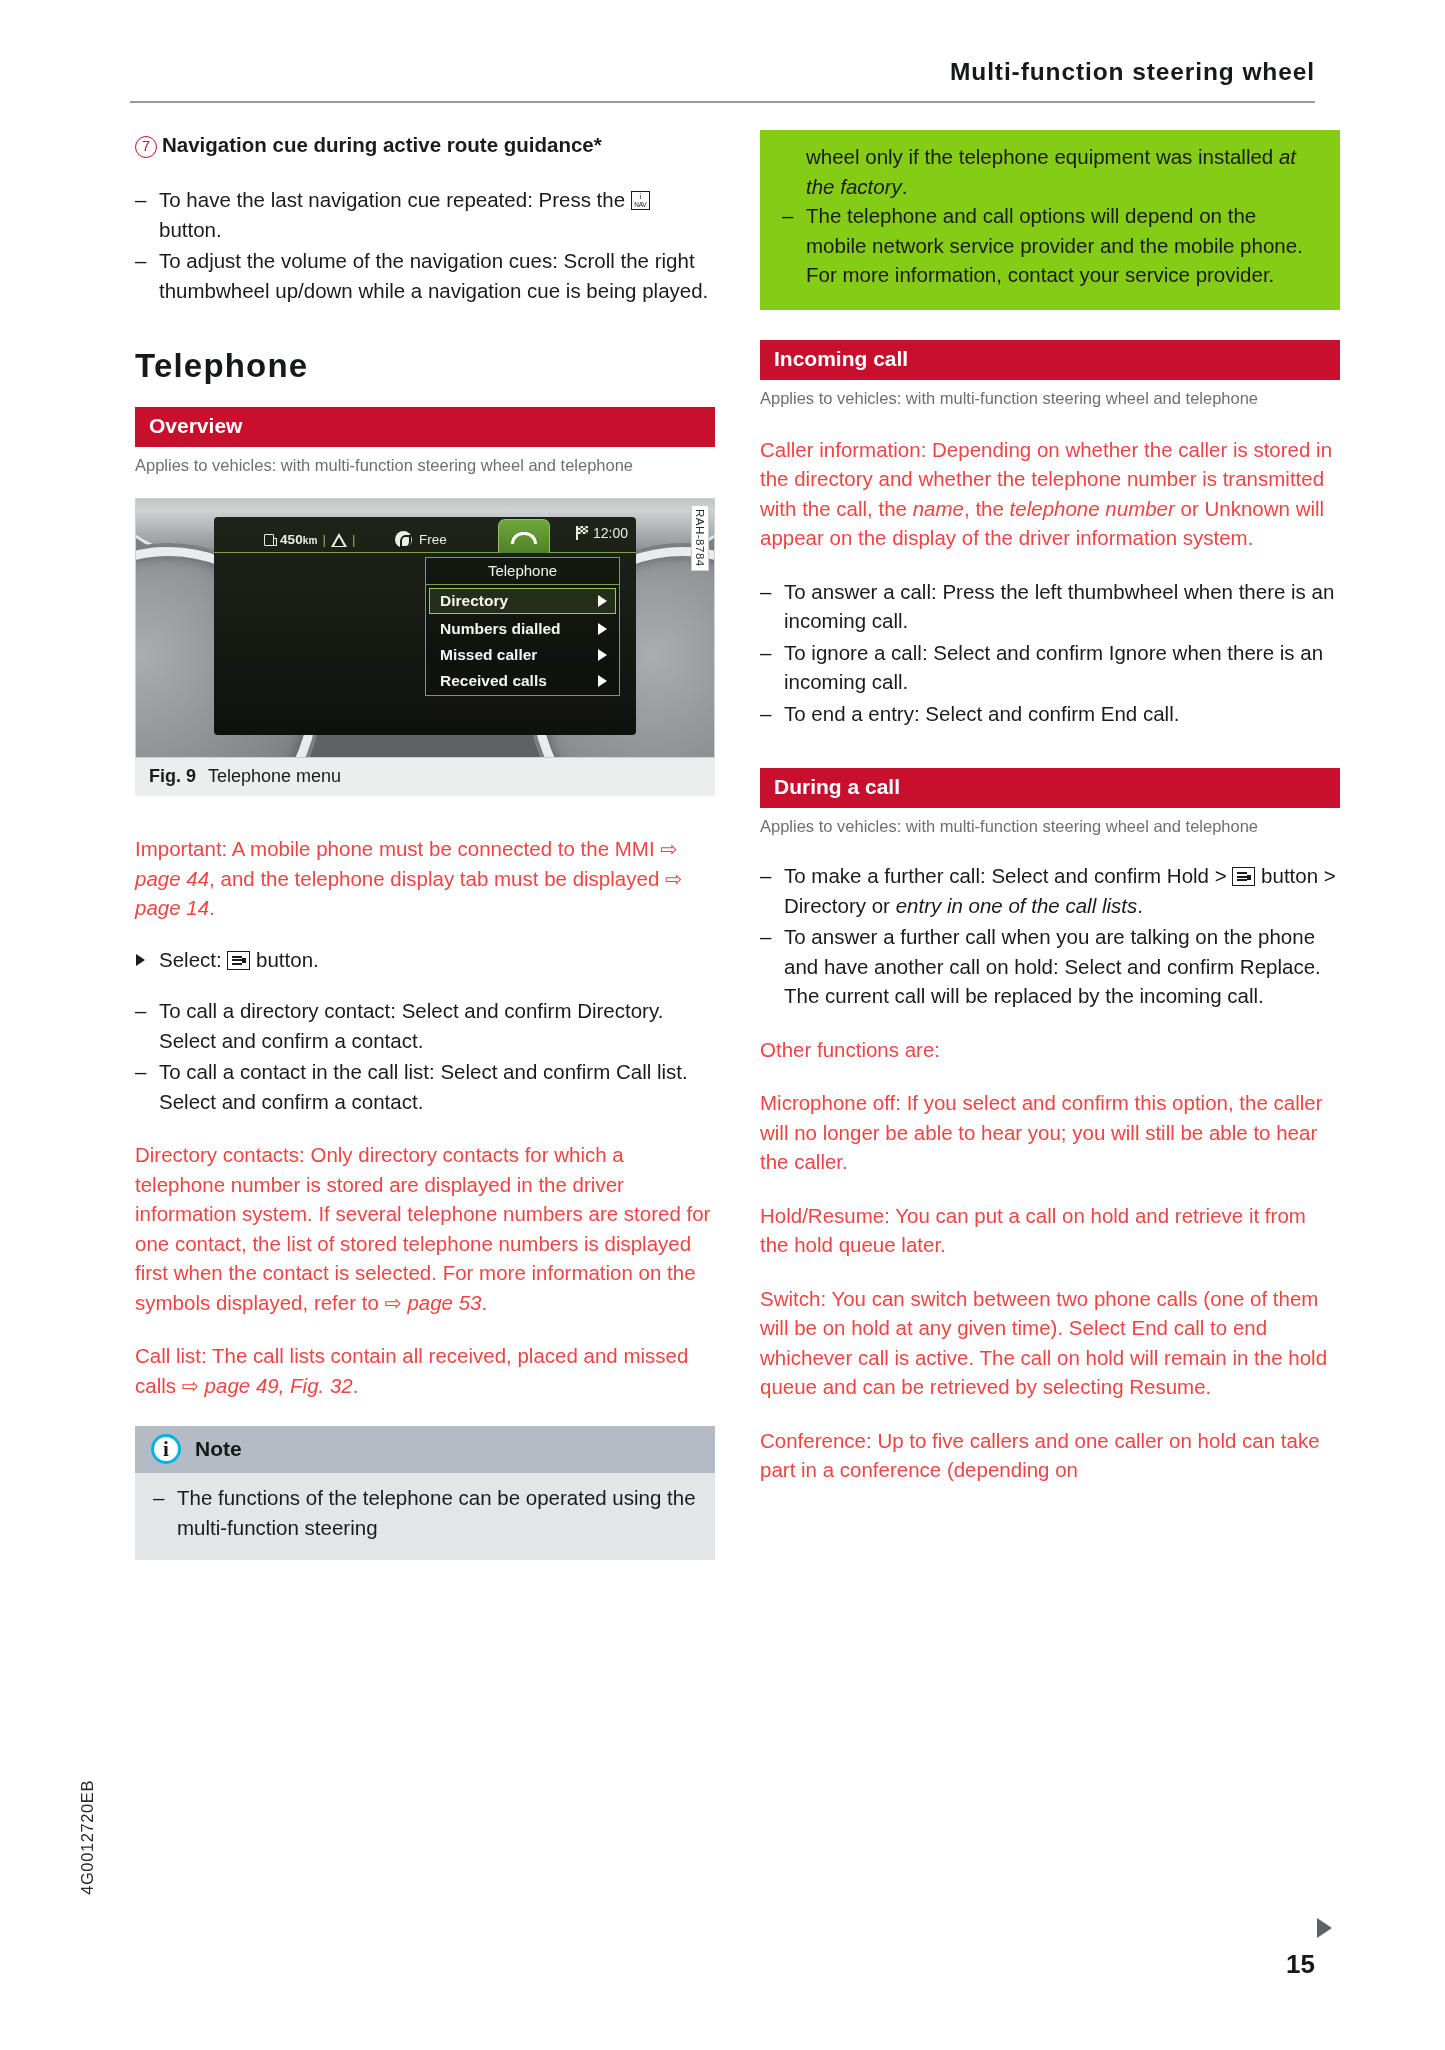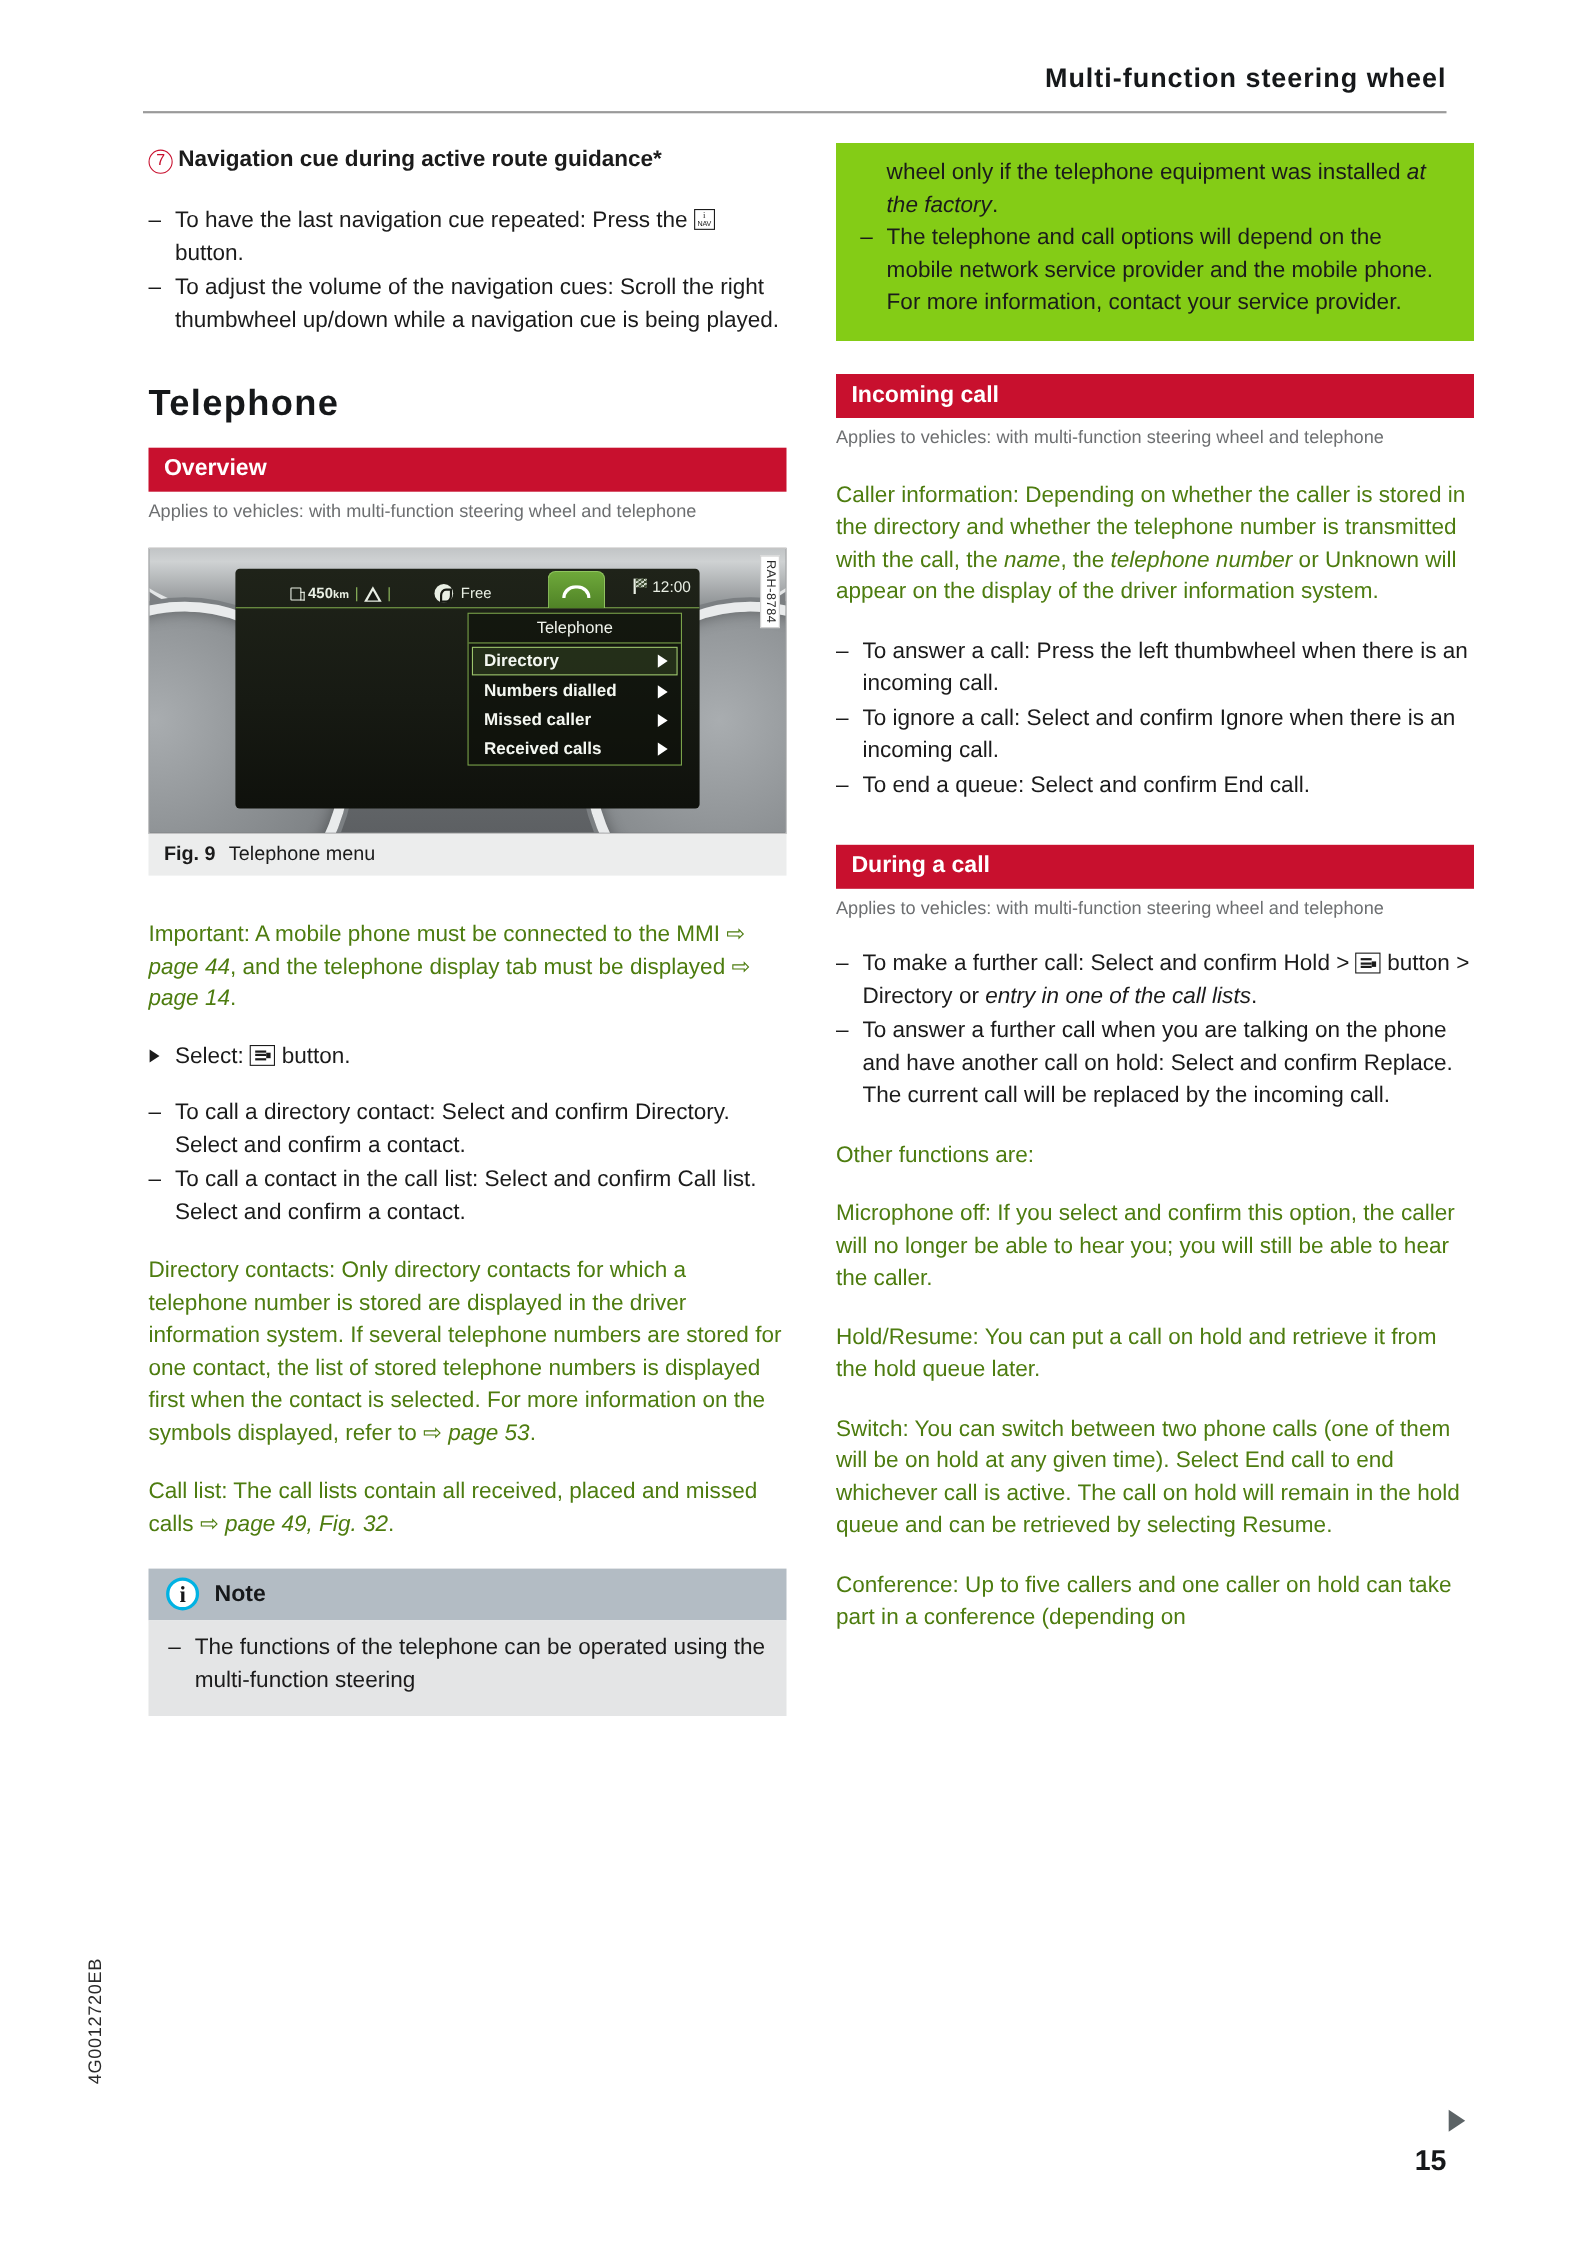--- a/index.html
+++ b/index.html
@@ -44,21 +44,21 @@
     width: 580px;
   }
   .col-left  { left: 135px; }
   .col-right { left: 760px; }
 
   
   p, .para {
     font-size: 20.5px;
     line-height: 29.5px;
     margin: 0 0 0 0;
-    color: #4d7c0f;
+    color: #ef4444;
   }
   b, strong { font-weight: normal; }
   i, em { font-style: italic; }
 
   
   .callout-head {
     font-size: 20.5px;
     line-height: 29px;
     font-weight: bold;
     margin-bottom: 26px;
@@ -564,21 +564,21 @@
     <li>
       <span class="dash">–</span>
       <b>To answer a call</b><span>: Press the left thumbwheel when there is an incoming call.</span>
     </li>
     <li>
       <span class="dash">–</span>
       <b>To ignore a call</b><span>: Select and confirm </span><b>Ignore</b><span> when there is an incoming call.</span>
     </li>
     <li>
       <span class="dash">–</span>
-      <b>To end a queue</b><span>: Select and confirm </span><b>End call</b><span>.</span>
+      <b>To end a entry</b><span>: Select and confirm </span><b>End call</b><span>.</span>
     </li>
   </ul>
 
   <div class="redbar" style="margin-top:40px">During a call</div>
   <div class="applies">Applies to vehicles: with multi-function steering wheel and telephone</div>
 
   <ul class="dash-list" style="margin-top:24px">
     <li>
       <span class="dash">–</span>
       <b>To make a further call</b><span>: Select and confirm </span><b>Hold</b><span> &gt; </span><span class="btnicon mmi"><span class="bar b1"></span><span class="bar b2"></span><span class="bar b3"></span><span class="dot"></span></span><span> button &gt; </span><b>Directory</b><span> or </span><i>entry in one of the call lists</i><span>.</span>

